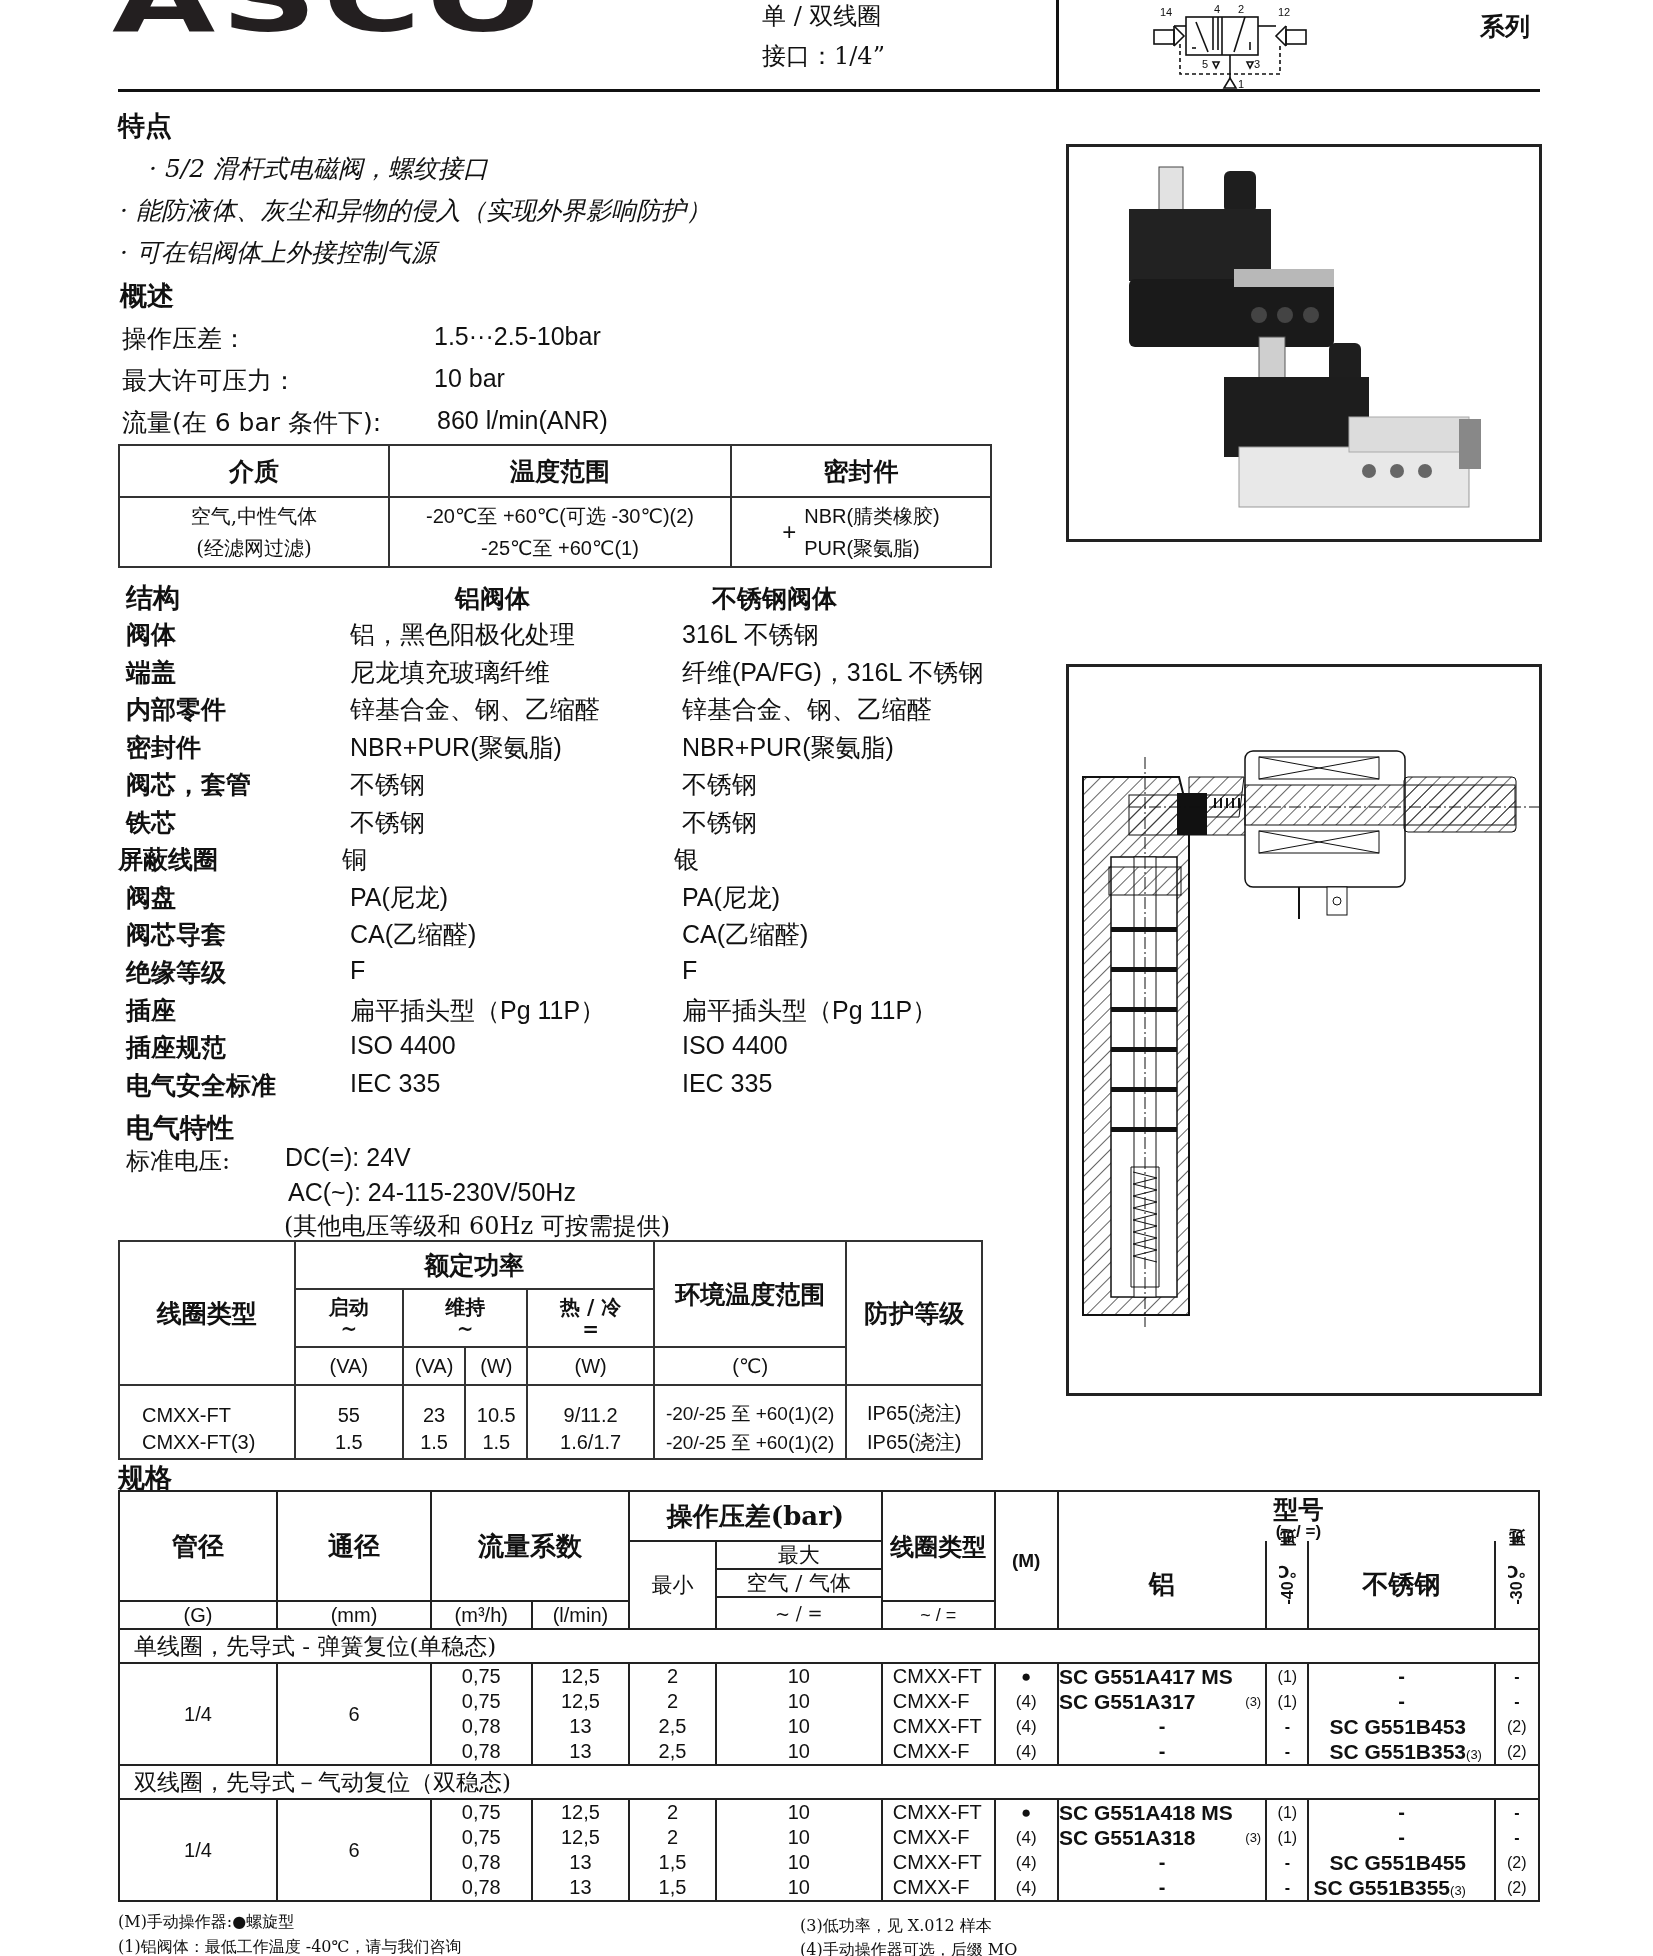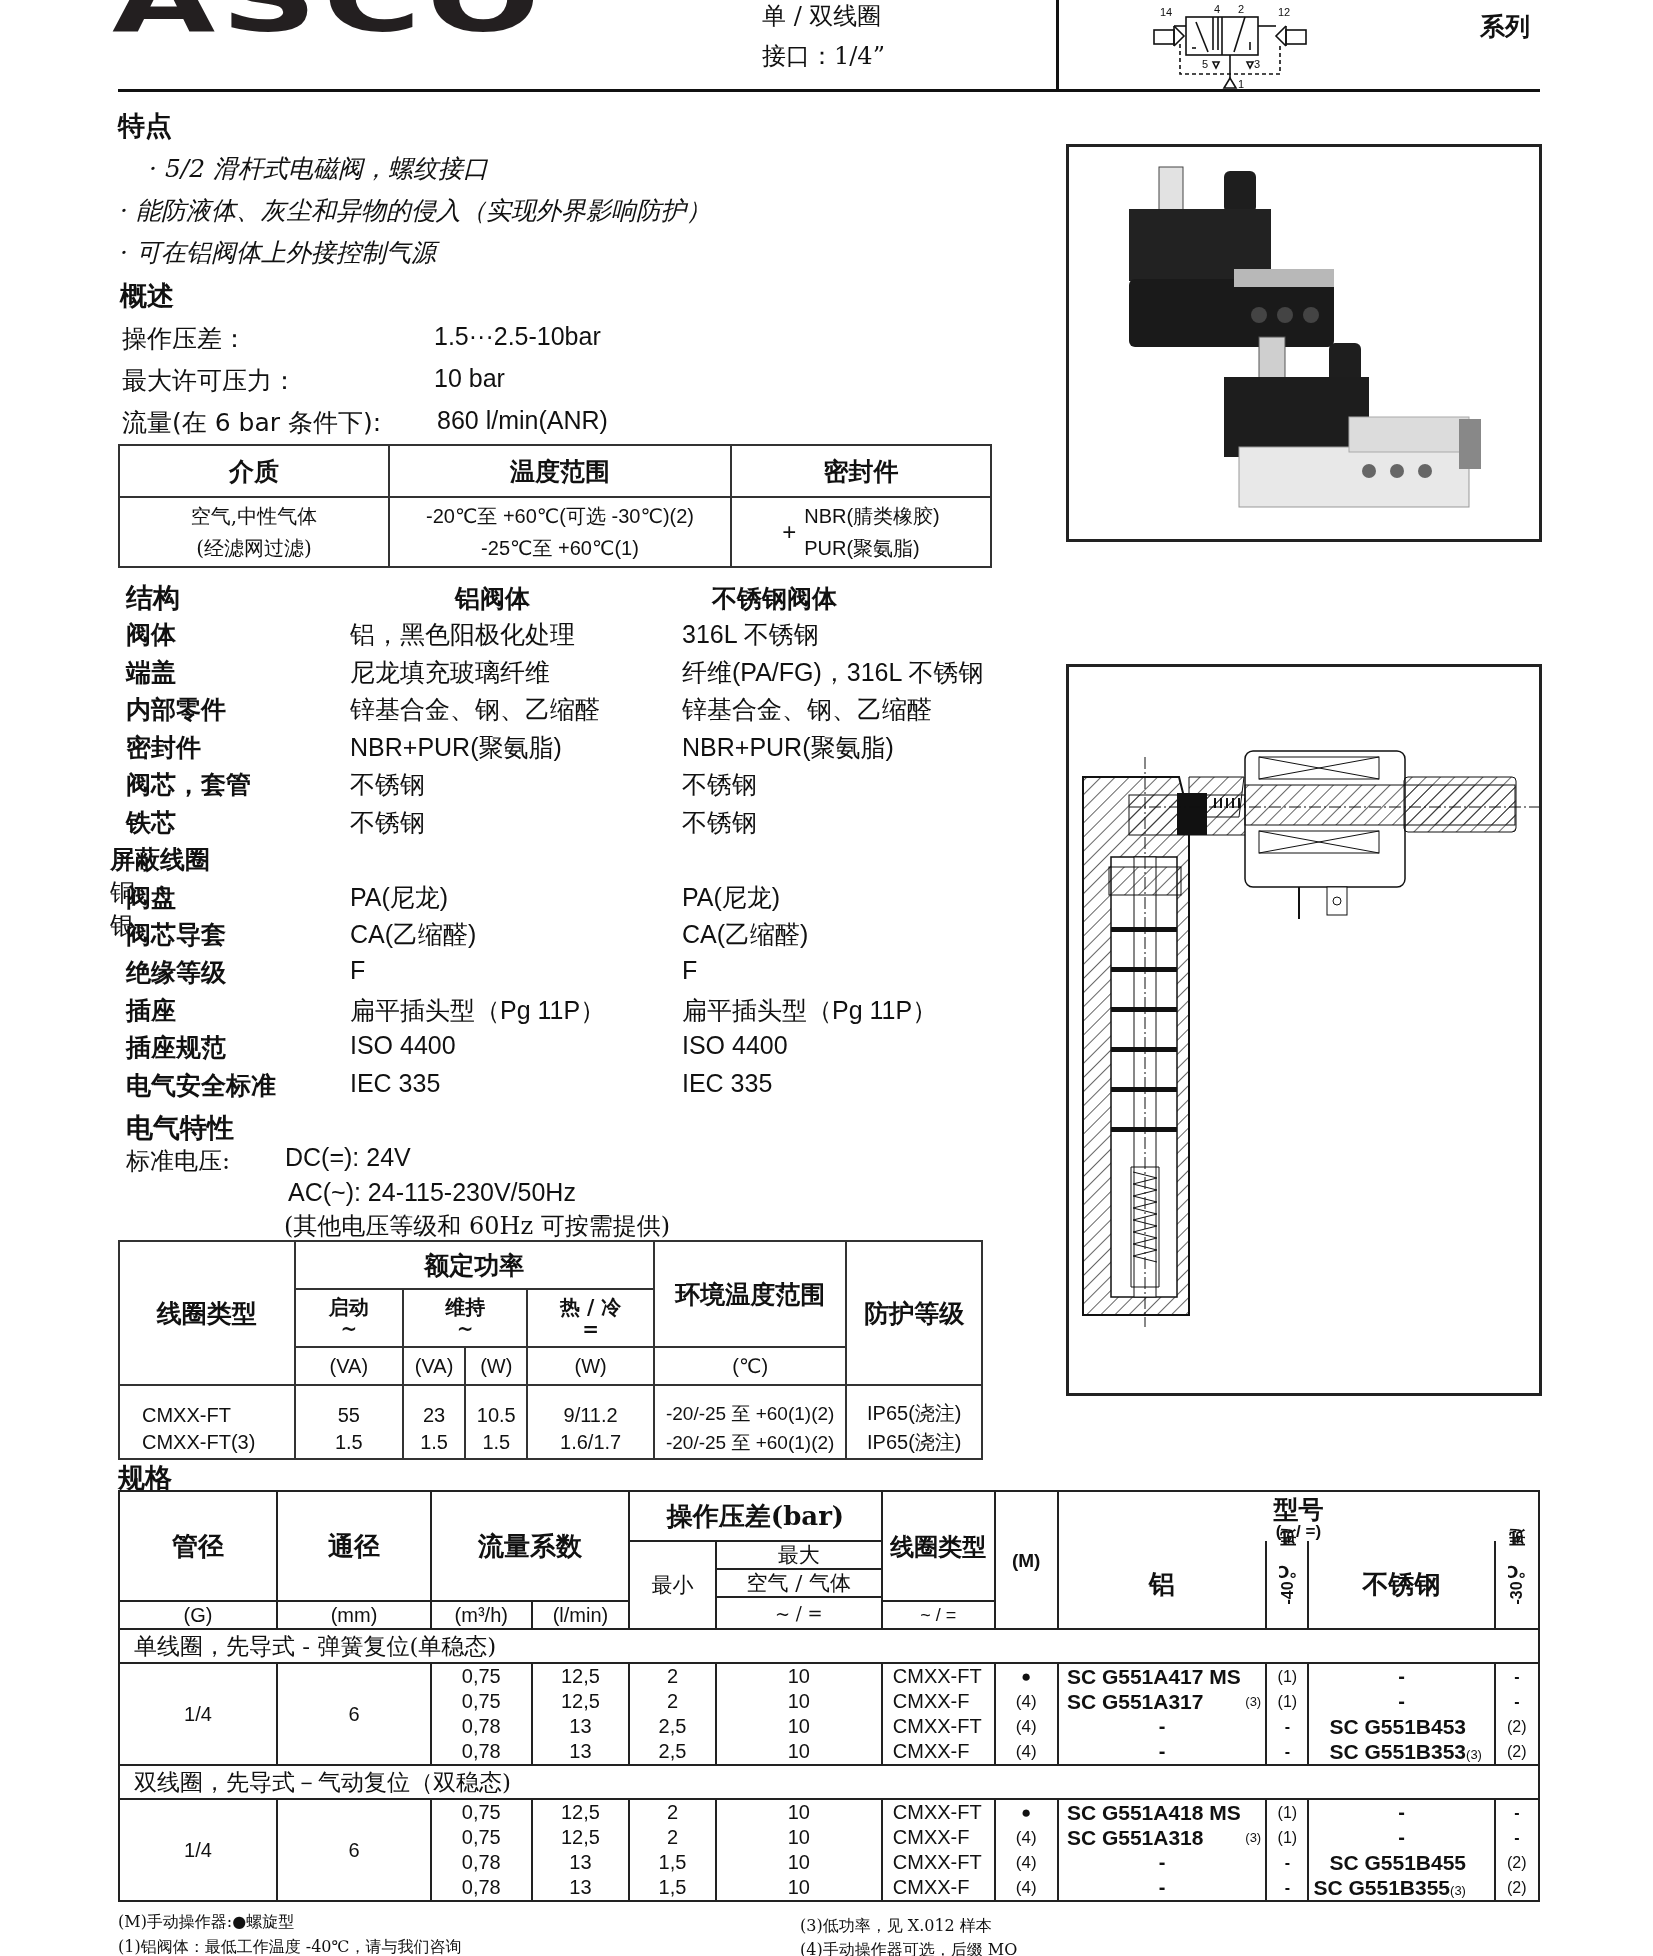--- a/index.html
+++ b/index.html
@@ -38,21 +38,21 @@
   #power-table { left:118px; top:1240px; width:865px; }
   #power-table td { font-size:20px; }
   #power-table .h { font-family:"DejaVu Serif",serif; font-weight:bold; font-size:25px; }
   #power-table .hs { font-family:"DejaVu Serif",serif; font-weight:bold; font-size:20px; line-height:22px; }
 
   #spec-table { left:118px; top:1490px; width:1422px; }
   #spec-table td { font-size:20px; line-height:25px; border-color:#222; }
   #spec-table .h { font-family:"DejaVu Serif",serif; font-weight:bold; font-size:26px; }
   #spec-table .hs { font-family:"DejaVu Serif",serif; font-size:20px; }
   #spec-table .grp { text-align:left; padding-left:14px; font-size:23px; font-family:"DejaVu Serif",serif; height:32px; }
-  #spec-table .model { font-weight:bold; text-align:left; padding-left:8px; font-size:21px; }
+  #spec-table .model { font-weight:bold; text-align:left; padding-left:0; font-size:21px; }
   #spec-table .vert { writing-mode:vertical-rl; transform:rotate(180deg); font-size:16px; font-weight:bold; }
   .stack div { height:25px; }
   .small-note { font-size:13px; font-weight:normal; }
 
   .foot { font-size:16px; font-family:"DejaVu Serif",serif; }
 
   .figbox { border:3px solid #222; background:#fff; }
 </style>
 </head>
 <body>
@@ -175,21 +175,21 @@
   <div class="abs mat-row" style="left:126px;top:768px;width:920px;display:flex;">
     <span class="mat-k" style="width:224px">阀芯，套管</span>
     <span style="width:332px">不锈钢</span>
     <span>不锈钢</span>
   </div>
   <div class="abs mat-row" style="left:126px;top:806px;width:920px;display:flex;">
     <span class="mat-k" style="width:224px">铁芯</span>
     <span style="width:332px">不锈钢</span>
     <span>不锈钢</span>
   </div>
-  <div class="abs mat-row" style="left:110px;top:843px;width:920px;display:flex;flex-direction:column;">
+  <div class="abs mat-row" style="left:118px;top:843px;width:920px;display:flex;">
     <span class="mat-k" style="width:224px">屏蔽线圈</span>
     <span style="width:332px">铜</span>
     <span>银</span>
   </div>
   <div class="abs mat-row" style="left:126px;top:881px;width:920px;display:flex;">
     <span class="mat-k" style="width:224px">阀盘</span>
     <span style="width:332px">PA(尼龙)</span>
     <span>PA(尼龙)</span>
   </div>
   <div class="abs mat-row" style="left:126px;top:918px;width:920px;display:flex;">

